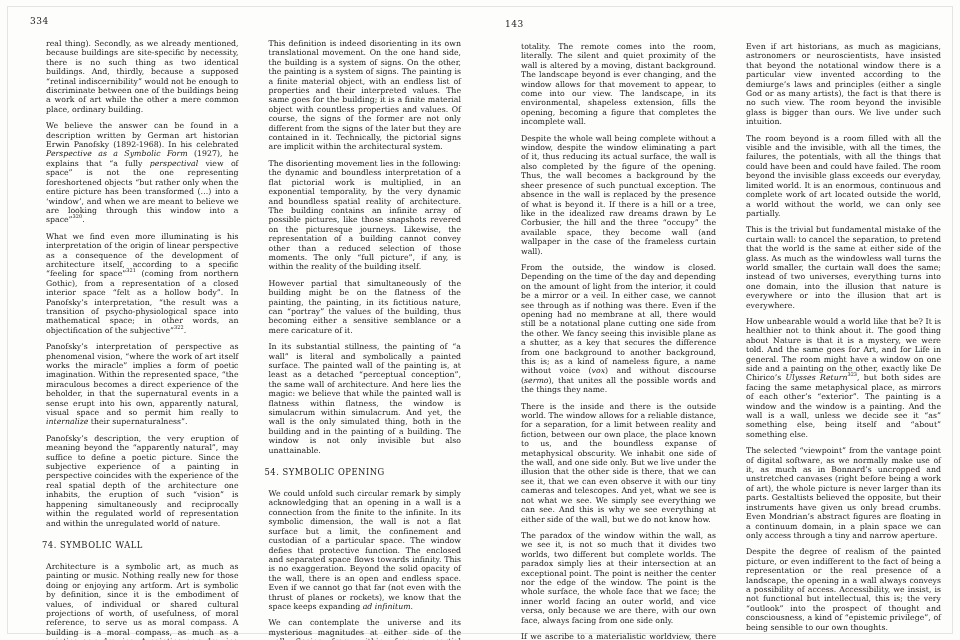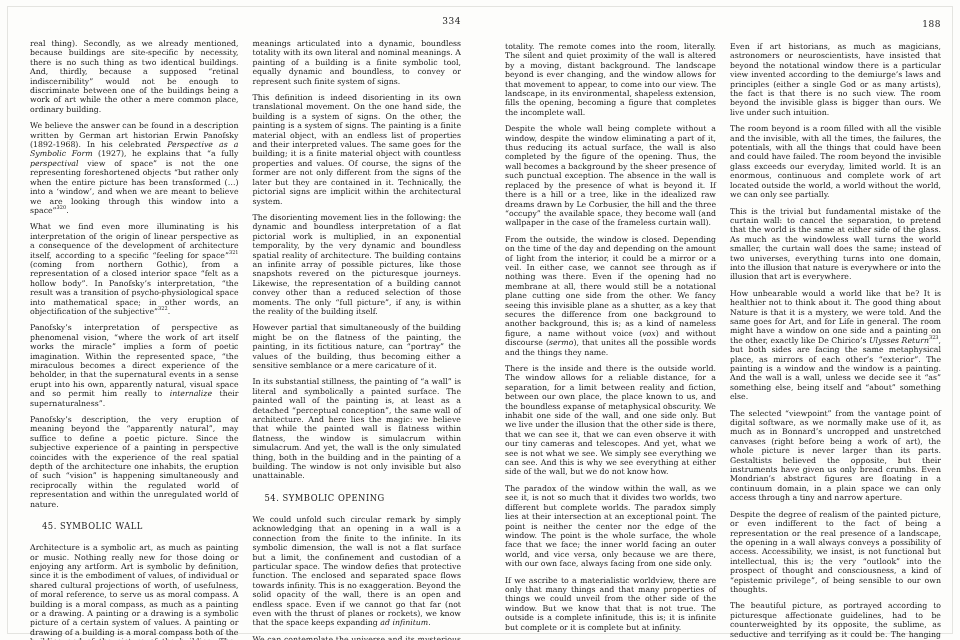--- a/index.html
+++ b/index.html
@@ -5,61 +5,60 @@
   html,body{margin:0;padding:0;background:#ffffff;}
   .sheet{
     position:relative;width:960px;height:640px;overflow:hidden;
     background:#fdfdfb;color:#1b1b1b;
     font-family:"DejaVu Serif","Liberation Serif",serif;
   }
   .frame{position:absolute;left:7px;top:6px;right:7px;bottom:6px;border:1px solid #e4e4e0;pointer-events:none;}
   .page{position:absolute;top:16px;}
   .page-left{left:30px;width:431px;}
   .page-right{left:505px;top:19px;width:436px;}
-  .pagenum{text-align:right;font-size:9px;letter-spacing:0.5px;margin:0 0 13px 0;}
+  .pagenum{text-align:left;font-size:9px;letter-spacing:0.5px;margin:0 0 13px 0;}
   .cols{display:flex;gap:14px;}
   .col{flex:1;min-width:0;text-align:justify;font-size:7.8px;line-height:9.4px;}
-  .col p.para{margin:0 0 7px 0;text-align:justify;}
+  .col p.para{margin:0 0 7px 16px;text-align:justify;}
   .col h3.sec{margin:12px;font-size:8.4px;font-weight:normal;letter-spacing:0.5px;line-height:10px;}
   .col sup{font-size:5px;line-height:0;vertical-align:super;letter-spacing:0;}
   .col i{font-style:italic;}
 </style>
 </head>
 <body>
 
 <div class="sheet">
   <div class="frame"></div>
 
   <div class="page page-left">
     <div class="pagenum">334</div>
     <div class="cols">
       <div class="col">
           <p class="para">real thing). Secondly, as we already mentioned, because buildings are site-specific by necessity, there is no such thing as two identical buildings. And, thirdly, because a supposed “retinal indiscernibility” would not be enough to discriminate between one of the buildings being a work of art while the other a mere common place, ordinary building.</p>
           <p class="para">We believe the answer can be found in a description written by German art historian Erwin Panofsky (1892-1968). In his celebrated <i>Perspective as a Symbolic Form</i> (1927), he explains that “a fully <i>perspectival</i> view of space” is not the one representing foreshortened objects “but rather only when the entire picture has been transformed (…) into a ‘window’, and when we are meant to believe we are looking through this window into a space”<sup>320</sup>.</p>
           <p class="para">What we find even more illuminating is his interpretation of the origin of linear perspective as a consequence of the development of architecture itself, according to a specific “feeling for space”<sup>321</sup> (coming from northern Gothic), from a representation of a closed interior space “felt as a hollow body”. In Panofsky’s interpretation, “the result was a transition of psycho-physiological space into mathematical space; in other words, an objectification of the subjective”<sup>322</sup>.</p>
           <p class="para">Panofsky’s interpretation of perspective as phenomenal vision, “where the work of art itself works the miracle” implies a form of poetic imagination. Within the represented space, “the miraculous becomes a direct experience of the beholder, in that the supernatural events in a sense erupt into his own, apparently natural, visual space and so permit him really to <i>internalize</i> their supernaturalness”.</p>
           <p class="para">Panofsky’s description, the very eruption of meaning beyond the “apparently natural”, may suffice to define a poetic picture. Since the subjective experience of a painting in perspective coincides with the experience of the real spatial depth of the architecture one inhabits, the eruption of such “vision” is happening simultaneously and reciprocally within the regulated world of representation and within the unregulated world of nature.</p>
-          <h3 class="sec">45. SYMBOLIC WALL</h3>
+          <h3 class="sec">74. SYMBOLIC WALL</h3>
           <p class="para">Architecture is a symbolic art, as much as painting or music. Nothing really new for those doing or enjoying any artform. Art is symbolic by definition, since it is the embodiment of values, of individual or shared cultural projections of worth, of usefulness, of moral reference, to serve us as moral compass. A building is a moral compass, as much as a painting or a drawing. A painting or a drawing is a symbolic picture of a certain system of values. A painting or drawing of a building is a moral compass both of the building and of the picture of the building. They tend to converge into the same symbolic worldview, but they might diverge as well.</p>
         </div>
       <div class="col">
-          <p class="para">meanings articulated into a dynamic, boundless totality with its own literal and nominal meanings. A painting of a building is a finite symbolic tool, equally dynamic and boundless, to convey or represent such finite system of signs.</p>
           <p class="para">This definition is indeed disorienting in its own translational movement. On the one hand side, the building is a system of signs. On the other, the painting is a system of signs. The painting is a finite material object, with an endless list of properties and their interpreted values. The same goes for the building; it is a finite material object with countless properties and values. Of course, the signs of the former are not only different from the signs of the later but they are contained in it. Technically, the pictorial signs are implicit within the architectural system.</p>
           <p class="para">The disorienting movement lies in the following: the dynamic and boundless interpretation of a flat pictorial work is multiplied, in an exponential temporality, by the very dynamic and boundless spatial reality of architecture. The building contains an infinite array of possible pictures, like those snapshots revered on the picturesque journeys. Likewise, the representation of a building cannot convey other than a reduced selection of those moments. The only “full picture”, if any, is within the reality of the building itself.</p>
           <p class="para">However partial that simultaneously of the building might be on the flatness of the painting, the painting, in its fictitious nature, can “portray” the values of the building, thus becoming either a sensitive semblance or a mere caricature of it.</p>
           <p class="para">In its substantial stillness, the painting of “a wall” is literal and symbolically a painted surface. The painted wall of the painting is, at least as a detached “perceptual conception”, the same wall of architecture. And here lies the magic: we believe that while the painted wall is flatness within flatness, the window is simulacrum within simulacrum. And yet, the wall is the only simulated thing, both in the building and in the painting of a building. The window is not only invisible but also unattainable.</p>
           <h3 class="sec">54. SYMBOLIC OPENING</h3>
           <p class="para">We could unfold such circular remark by simply acknowledging that an opening in a wall is a connection from the finite to the infinite. In its symbolic dimension, the wall is not a flat surface but a limit, the confinement and custodian of a particular space. The window defies that protective function. The enclosed and separated space flows towards infinity. This is no exaggeration. Beyond the solid opacity of the wall, there is an open and endless space. Even if we cannot go that far (not even with the thrust of planes or rockets), we know that the space keeps expanding <i>ad infinitum</i>.</p>
           <p class="para">We can contemplate the universe and its mysterious magnitudes at either side of the wall. Seeing from within, from a partial aperture, the separated room convenes a sense of</p>
         </div>
     </div>
   </div>
 
   <div class="page page-right">
-    <div class="pagenum">188</div>
+    <div class="pagenum">143</div>
     <div class="cols">
       <div class="col">
           <p class="para">totality. The remote comes into the room, literally. The silent and quiet proximity of the wall is altered by a moving, distant background. The landscape beyond is ever changing, and the window allows for that movement to appear, to come into our view. The landscape, in its environmental, shapeless extension, fills the opening, becoming a figure that completes the incomplete wall.</p>
           <p class="para">Despite the whole wall being complete without a window, despite the window eliminating a part of it, thus reducing its actual surface, the wall is also completed by the figure of the opening. Thus, the wall becomes a background by the sheer presence of such punctual exception. The absence in the wall is replaced by the presence of what is beyond it. If there is a hill or a tree, like in the idealized raw dreams drawn by Le Corbusier, the hill and the three “occupy” the available space, they become wall (and wallpaper in the case of the frameless curtain wall).</p>
           <p class="para">From the outside, the window is closed. Depending on the time of the day and depending on the amount of light from the interior, it could be a mirror or a veil. In either case, we cannot see through as if nothing was there. Even if the opening had no membrane at all, there would still be a notational plane cutting one side from the other. We fancy seeing this invisible plane as a shutter, as a key that secures the difference from one background to another background, this is; as a kind of nameless figure, a name without voice (<i>vox</i>) and without discourse (<i>sermo</i>), that unites all the possible words and the things they name.</p>
           <p class="para">There is the inside and there is the outside world. The window allows for a reliable distance, for a separation, for a limit between reality and fiction, between our own place, the place known to us, and the boundless expanse of metaphysical obscurity. We inhabit one side of the wall, and one side only. But we live under the illusion that the other side is there, that we can see it, that we can even observe it with our tiny cameras and telescopes. And yet, what we see is not what we see. We simply see everything we can see. And this is why we see everything at either side of the wall, but we do not know how.</p>
           <p class="para">The paradox of the window within the wall, as we see it, is not so much that it divides two worlds, two different but complete worlds. The paradox simply lies at their intersection at an exceptional point. The point is neither the center nor the edge of the window. The point is the whole surface, the whole face that we face; the inner world facing an outer world, and vice versa, only because we are there, with our own face, always facing from one side only.</p>
           <p class="para">If we ascribe to a materialistic worldview, there are only that many things and that many properties of things we could unveil from the other side of the window. But we know that that is not true. The outside is a complete infinitude, this is; it is infinite but complete or it is complete but at infinity.</p>
         </div>
       <div class="col">

